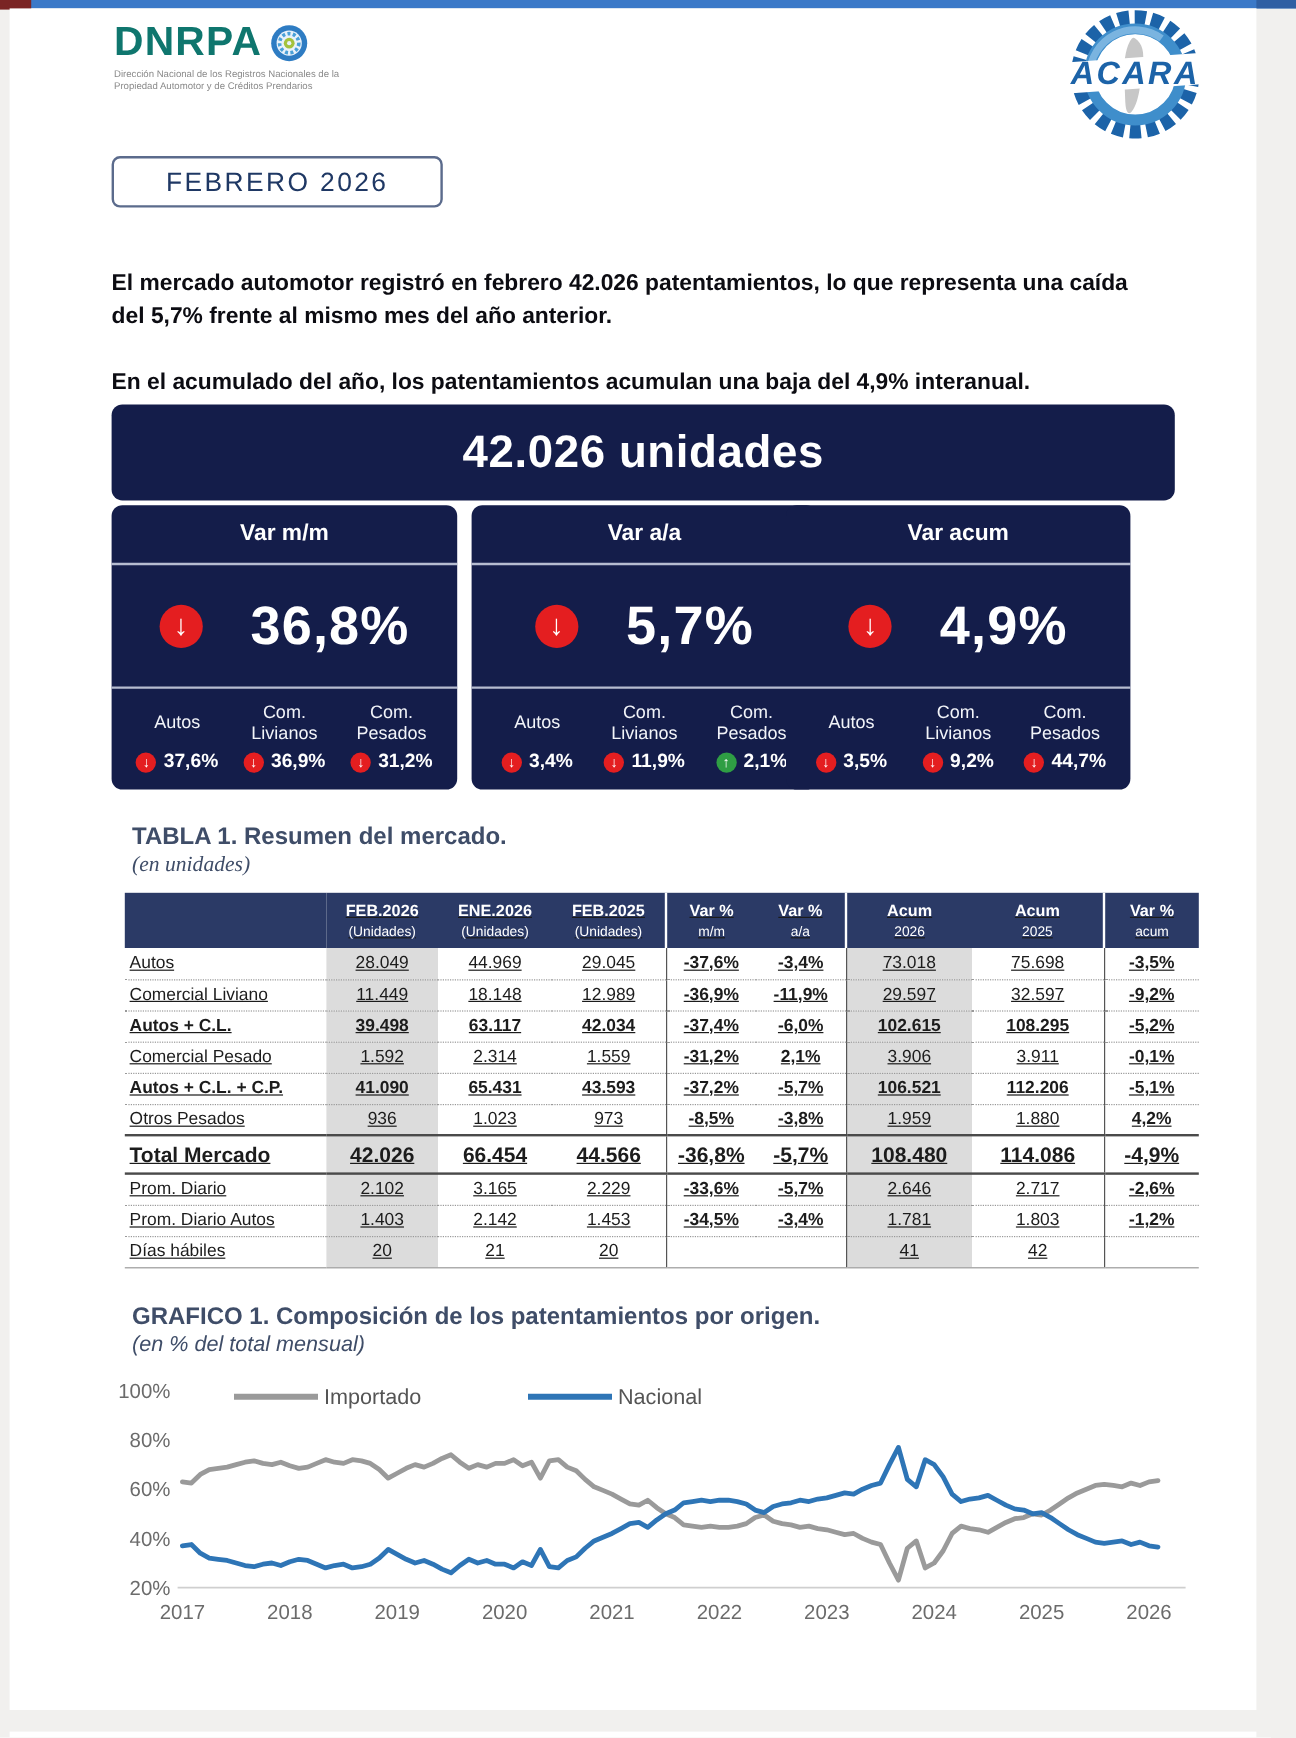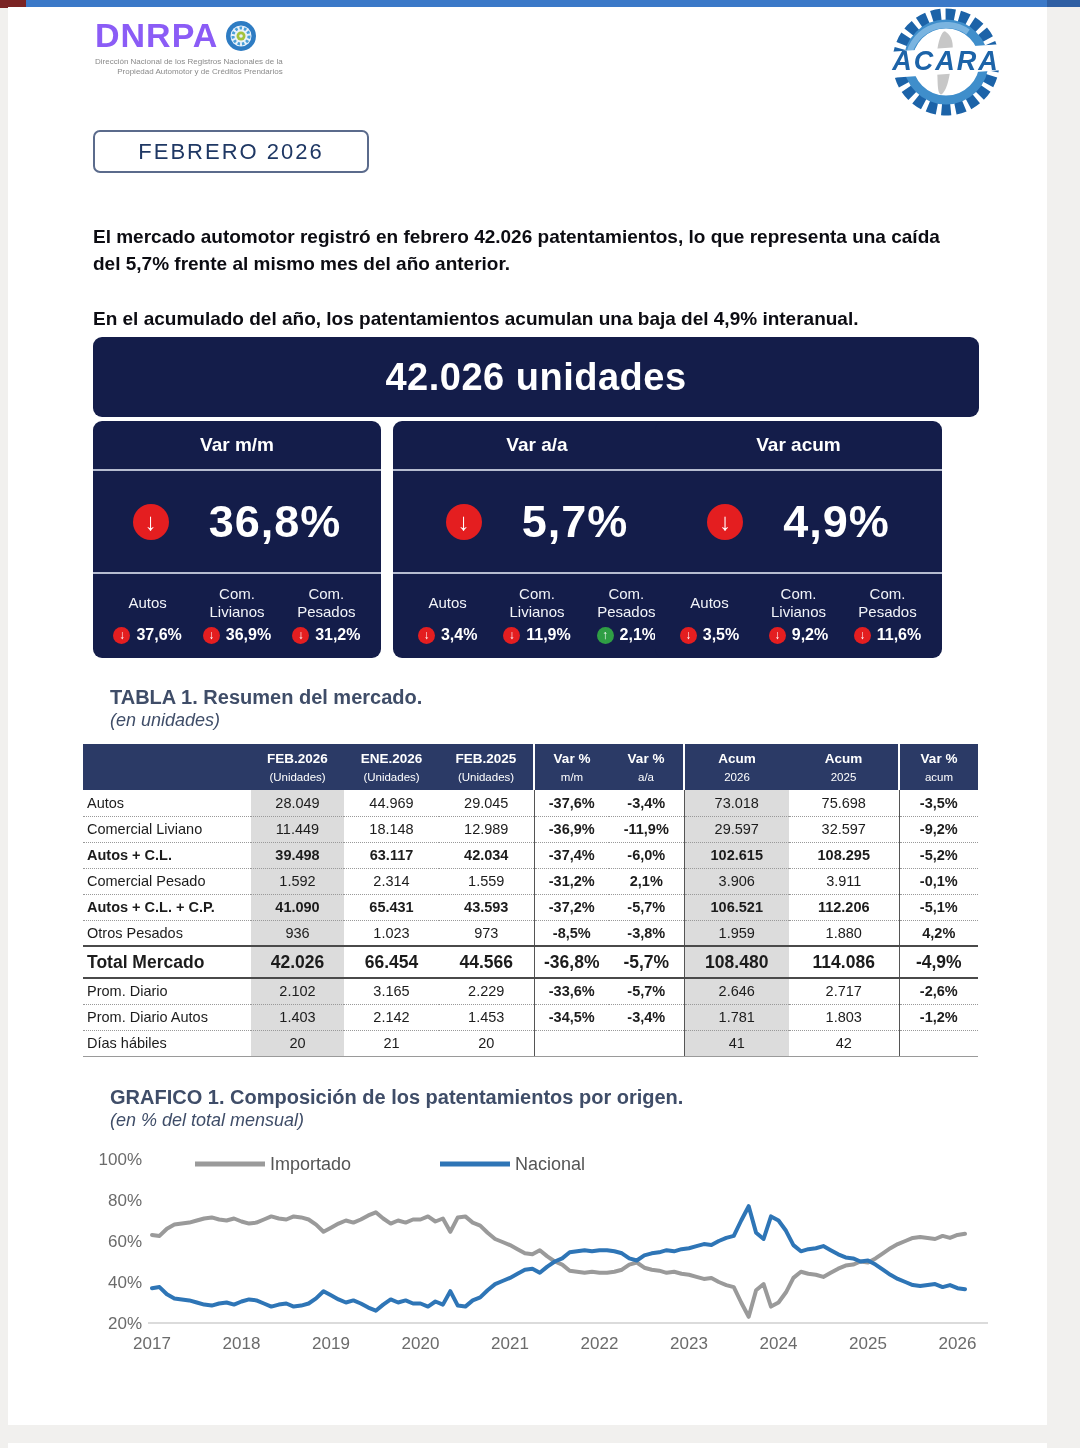--- a/index.html
+++ b/index.html
@@ -9,22 +9,22 @@
 
   .top-bar { left:0; top:0; width:1080px; height:7px; background:#3b79c8; }
   .top-bar-right { left:1047px; top:0; width:33px; height:7px; background:#2f5fa3; }
   .corner-mark { left:0; top:0; width:26px; height:8px; background:#7a2424; }
   .page { left:8px; top:7px; width:1039px; height:1418px; background:#ffffff; }
   .page2 { left:8px; top:1443px; width:1039px; height:5px; background:#ffffff; }
 
   
   .dnrpa { left:95px; top:16px; }
   .dnrpa-row { display:flex; align-items:center; gap:6px; }
-  .dnrpa-name { font-size:34px; font-weight:bold; color:#8b5cf6; letter-spacing:1px; }
-  .dnrpa-sub { font-size:8px; color:#8a8a8a; line-height:1.3; margin-top:2px;text-align:right; }
+  .dnrpa-name { font-size:34px; font-weight:bold; color:#0f766e; letter-spacing:1px; }
+  .dnrpa-sub { font-size:8px; color:#8a8a8a; line-height:1.3; margin-top:2px; }
 
   
   .acara { left:880px; top:6px; width:130px; height:112px; }
 
   
   .period-box { left:93px; top:130px; width:276px; height:43px; border:2px solid #5b6b8c; border-radius:7px;
     display:flex; align-items:center; justify-content:center; }
   .period-text { font-size:22px; color:#1f3864; letter-spacing:2px; }
 
   
@@ -50,22 +50,22 @@
   .arrow-main { width:36px; height:36px; font-size:24px; }
   .arrow-small { width:17px; height:17px; font-size:12px; }
   .card-value { font-size:45px; font-weight:bold; letter-spacing:1px;margin-left:24px; }
   .card-segments { flex:1; display:flex; padding:6px 10px 14px; }
   .segment { flex:1; display:flex; flex-direction:column; align-items:center; justify-content:space-between; }
   .seg-label { height:46px; display:flex; align-items:center; text-align:center; font-size:15px; line-height:1.2; color:#f2f4f9; }
   .seg-value-row { display:flex; align-items:center; gap:6px; font-size:16px; font-weight:bold; }
 
   
   .tbl-title { left:110px; top:686px; font-size:20px; font-weight:bold; color:#3f4d68; }
-  .tbl-sub { left:110px; top:710px; font-size:18px; font-style:italic; color:#3f4d68; }
-  .market-table { left:83px; top:744px; width:895px; border-collapse:collapse; table-layout:fixed; font-size:14.5px; color:#1c1c1c; }
+  .tbl-sub { left:110px; top:710px; font-size:18px; font-style:italic; color:#3f4d68;font-family:Liberation Serif, serif; }
+  .market-table { left:104px; top:744px; width:895px; border-collapse:collapse; table-layout:fixed; font-size:14.5px; color:#1c1c1c;text-decoration:underline; }
   .market-table th { background:#2b3a66; color:#fff; font-weight:normal; padding:4px 2px; height:46px; vertical-align:middle; }
   .market-table th .h1 { font-size:13.5px; font-weight:bold; }
   .market-table th .h2 { font-size:11.5px; margin-top:5px; }
   .market-table td { text-align:center; padding:4px 2px; height:26px; border-bottom:1px dotted #999; }
   .market-table td.c0 { text-align:left; padding-left:4px; }
   .market-table .c1, .market-table td.c6 { }
   .market-table td.c1, .market-table td.c6 { background:#dcdcdc; }
   .market-table th.c4, .market-table th.c6, .market-table th.c8 { border-left:2px solid #fff; }
   .market-table td.c4, .market-table td.c6, .market-table td.c8 { border-left:1.5px solid #555; }
   .market-table td.c4, .market-table td.c5, .market-table td.c8 { font-weight:bold; }
@@ -210,21 +210,21 @@
       <div class="seg-label">Com. Livianos</div>
       <div class="seg-value-row">
           <span class="arrow-badge arrow-small" style="background: rgb(228, 30, 32);">↓</span>
           <span>9,2%</span>
         </div>
     </div>
     <div class="segment">
       <div class="seg-label">Com. Pesados</div>
       <div class="seg-value-row">
           <span class="arrow-badge arrow-small" style="background: rgb(228, 30, 32);">↓</span>
-          <span>11,6%</span>
+          <span>44,7%</span>
         </div>
     </div>
   </div>
 </div>
 
 <div class="abs tbl-title">TABLA 1. Resumen del mercado.</div>
 <div class="abs tbl-sub">(en unidades)</div>
 <table class="abs market-table">
   <colgroup>
     <col style="width:168px">

